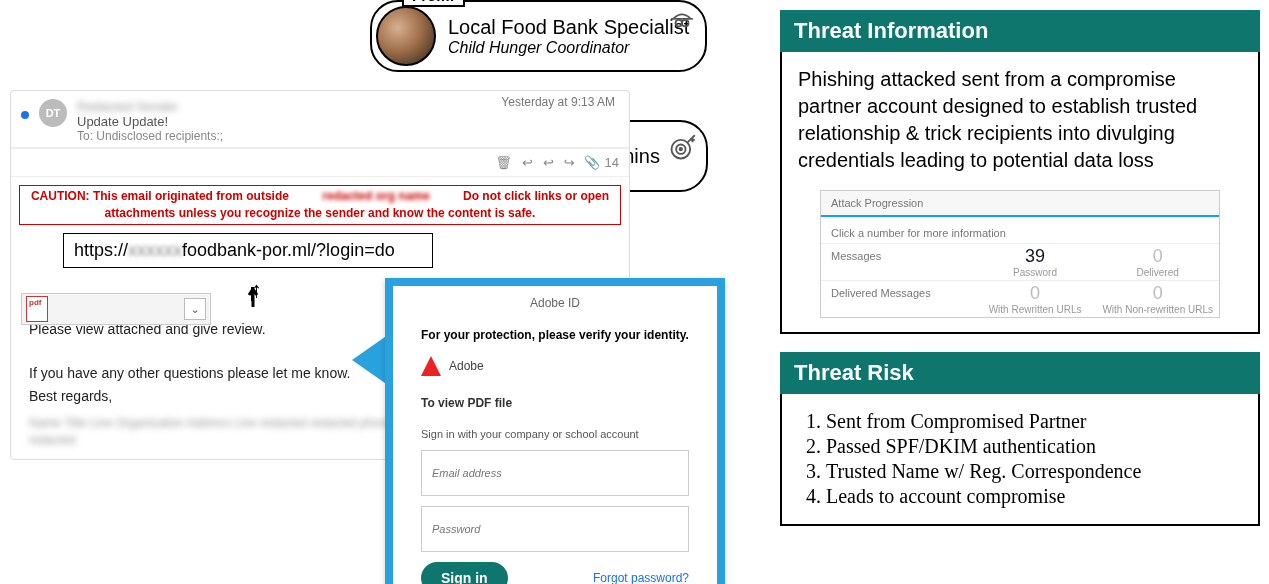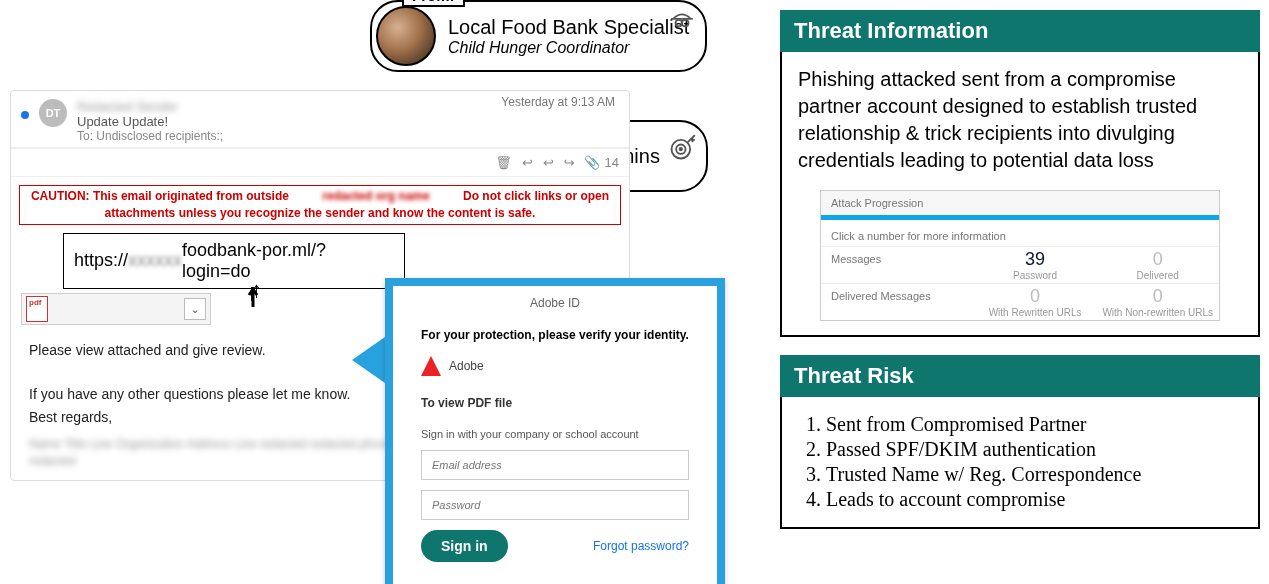--- a/index.html
+++ b/index.html
@@ -100,21 +100,21 @@
     text-align:center;
     line-height:1.4;
   }
   .caution-box .redact { filter: blur(2px); color:#c00; padding:0 30px; }
 
   .url-box {
     border:1px solid #000;
     padding:6px 10px;
     font-size:18px;
     background:#fff;
-    width: 342px;
+    width: 370px;
     margin: 6px 0 0 52px;
     display:flex;
     align-items:center;
   }
   .url-blur { filter: blur(2px); color:#888; }
 
   .pdf-chip {
     position:absolute;
     left: 10px; top: 202px;
     display:flex; align-items:center;
@@ -185,21 +185,21 @@
     content:""; position:absolute; left:0; top:0;
     border-left:10px solid transparent;
     border-right:10px solid transparent;
     border-bottom:20px solid #ed2224;
   }
   .adobe-sub { font-size:12px; font-weight:bold; color:#333; margin-bottom:18px;}
   .adobe-hint { font-size:11px; color:#555; margin-bottom:10px;}
   .adobe-input {
     display:block; width:100%;
     border:1px solid #ccc;
-    padding:8px 10px;
+    padding:16px 10px;
     font-size:11px;
     color:#999;
     font-style:italic;
     margin-bottom:10px;
     background:#fff;
   }
   .signin-row { display:flex; justify-content:space-between; align-items:center; margin-top:10px;}
   .signin-btn {
     background:#0f766e; color:#fff;
     border:none; border-radius:18px;
@@ -222,21 +222,21 @@
     font-size:19px;
     background:#fff;
   }
   .threat-info .desc { line-height:1.35; margin-bottom:16px; font-size:20px;}
   .prog-box {
     border:1px solid #ccc;
     font-size:11px; color:#777;
     width: 400px;
     margin: 0 auto;
   }
-  .prog-head { border-bottom:5px solid #0ea5e9; padding:6px 10px; background:#f7f7f7;}
+  .prog-head { border-bottom:2px solid #0ea5e9; padding:6px 10px; background:#f7f7f7;}
   .prog-hint { padding:10px 10px 4px 10px; font-size:11px;}
   .prog-row { display:flex; border-top:1px solid #eee; }
   .prog-cell-l { flex:1.2; padding:6px 10px; }
   .prog-cell { flex:1; padding:2px 6px; text-align:center;}
   .prog-num { font-size:18px; color:#0f172a; }
   .prog-num.grey { color:#bbb; }
   .prog-label { font-size:10px; color:#999; }
 
   .threat-risk { margin-top:18px; }
   .threat-risk ol { padding-left: 28px; font-size:20px; }

